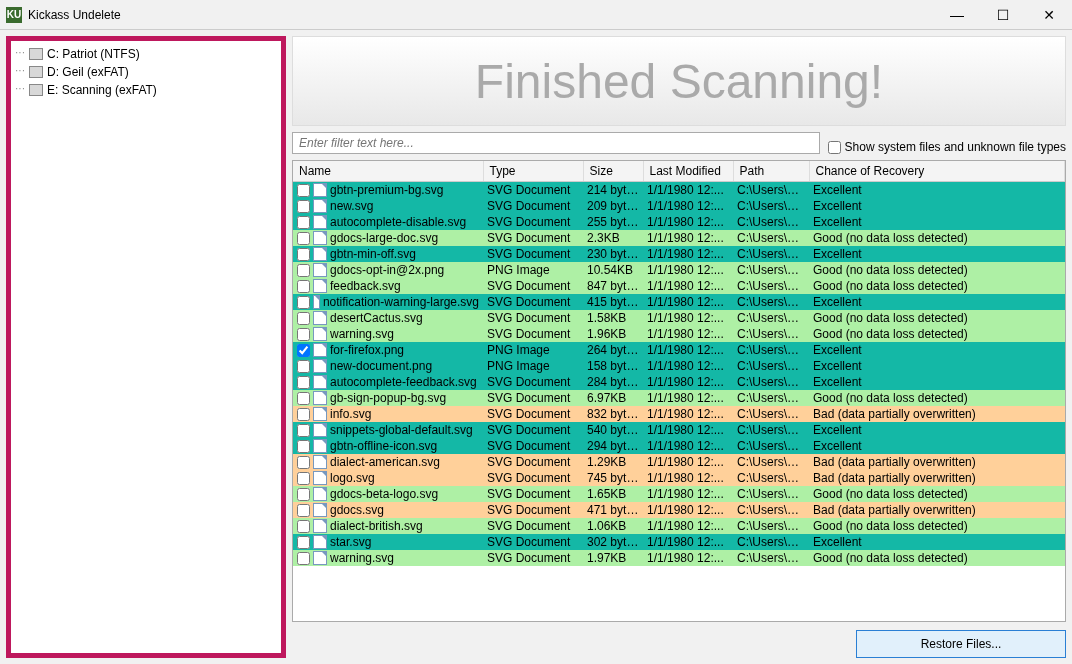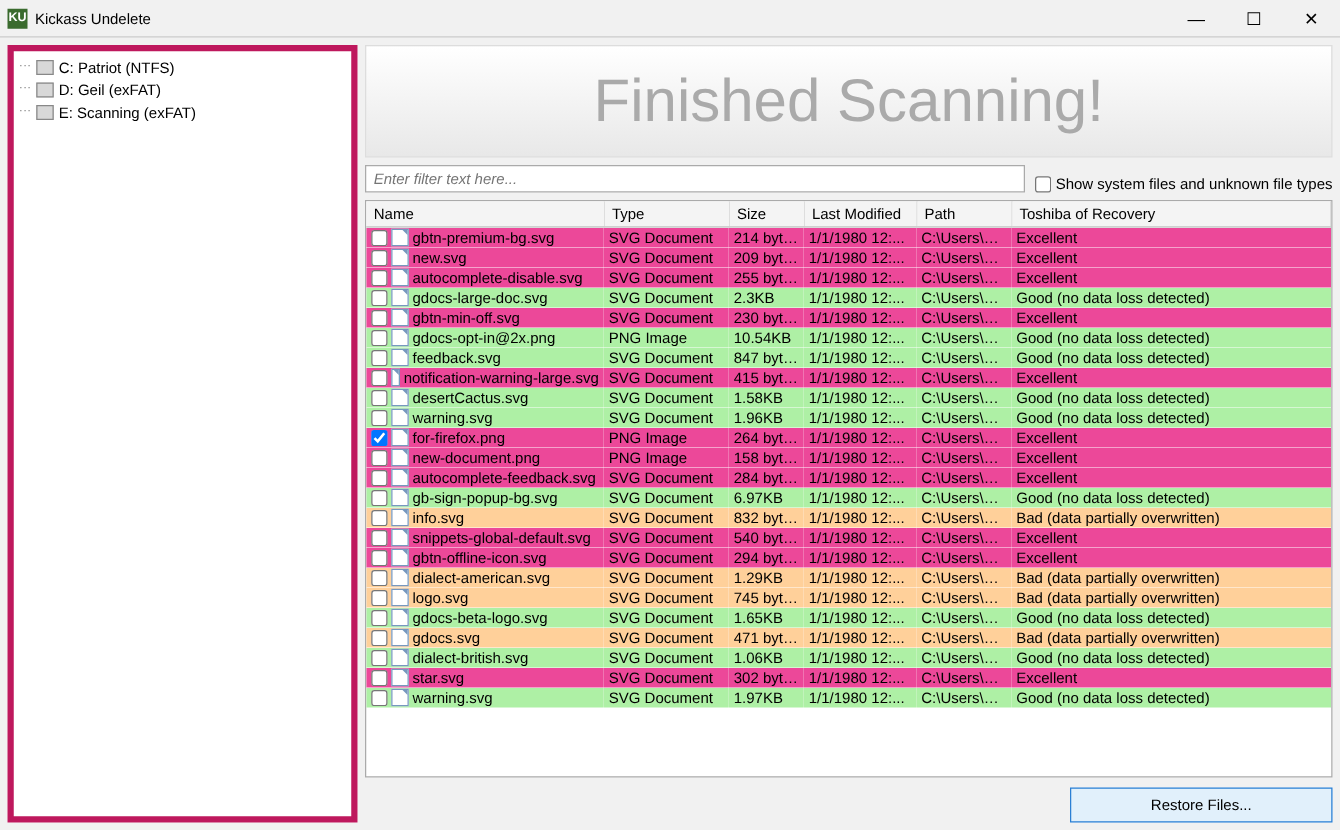--- a/index.html
+++ b/index.html
@@ -18,21 +18,21 @@
 .banner { height: 90px; background: linear-gradient(#fff, #e8e8e8); border: 1px solid #ddd; display: flex; align-items: center; justify-content: center; }
 .banner-text { font-size: 48px; color: #aaa; font-weight: 400; }
 .filter-row { display: flex; gap: 8px; align-items: flex-end; }
 .filter-input { flex: 1; height: 22px; border: 1px solid #aaa; padding: 0 6px; font-size: 12px; font-style: italic; color: #888; background: #fff; }
 .sys-check { display: flex; align-items: center; font-size: 12px; gap: 4px; }
 .sys-check input { width: 13px; height: 13px; }
 .table-wrap { flex: 1; border: 1px solid #aaa; background: #fff; overflow: auto; position: relative; min-height: 0; }
 table { width: 100%; border-collapse: collapse; font-size: 12px; table-layout: fixed; }
 thead th { text-align: left; background: #f4f4f4; border-right: 1px solid #ddd; border-bottom: 1px solid #ccc; padding: 3px 6px; font-weight: normal; position: sticky; top: 0; }
 tbody td { padding: 1px 4px; white-space: nowrap; overflow: hidden; text-overflow: ellipsis; border: none; }
-tbody tr.excellent { background: #ec4899; }
+tbody tr.excellent { background: #14b8a6; }
 tbody tr.good { background: #aef0a5; }
 tbody tr.bad { background: #ffd09a; }
 .cell-name { display: flex; align-items: center; gap: 3px; }
 .row-check { width: 13px; height: 13px; }
 .file-icon { width: 14px; height: 14px; border: 1px solid #7798bf; background: #fff; display: inline-block; position: relative; }
 .file-icon::after { content: ""; position: absolute; right: 0; top: 0; border-style: solid; border-width: 0 4px 4px 0; border-color: transparent #7798bf transparent transparent; }
 .footer { display: flex; justify-content: flex-end; padding-top: 2px; }
 .restore-btn { width: 210px; height: 28px; background: #e1f0fb; border: 1px solid #2a7fd4; font-size: 12px; }
 .col-name { width: 190px; }
 .col-type { width: 100px; }
@@ -85,21 +85,21 @@
 
     <div class="table-wrap">
       <table>
         <thead>
           <tr>
             <th class="col-name">Name</th>
             <th class="col-type">Type</th>
             <th class="col-size">Size</th>
             <th class="col-mod">Last Modified</th>
             <th class="col-path">Path</th>
-            <th class="col-rec">Toshiba of Recovery</th>
+            <th class="col-rec">Chance of Recovery</th>
           </tr>
         </thead>
         <tbody id="tbody">
             <tr class="excellent">
               <td>
                 <div class="cell-name">
                   <input type="checkbox" class="row-check" style="">
                   <span class="file-icon"></span>
                   <span>gbtn-premium-bg.svg</span>
                 </div>

